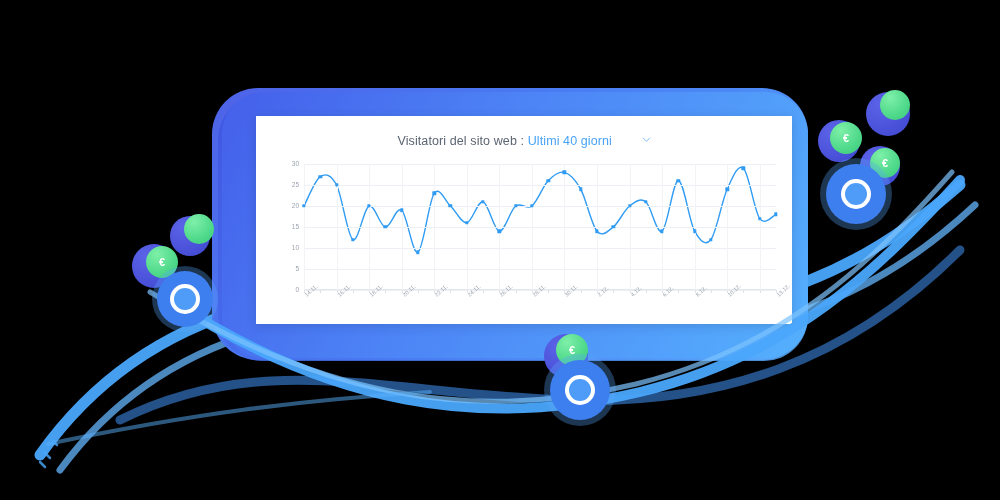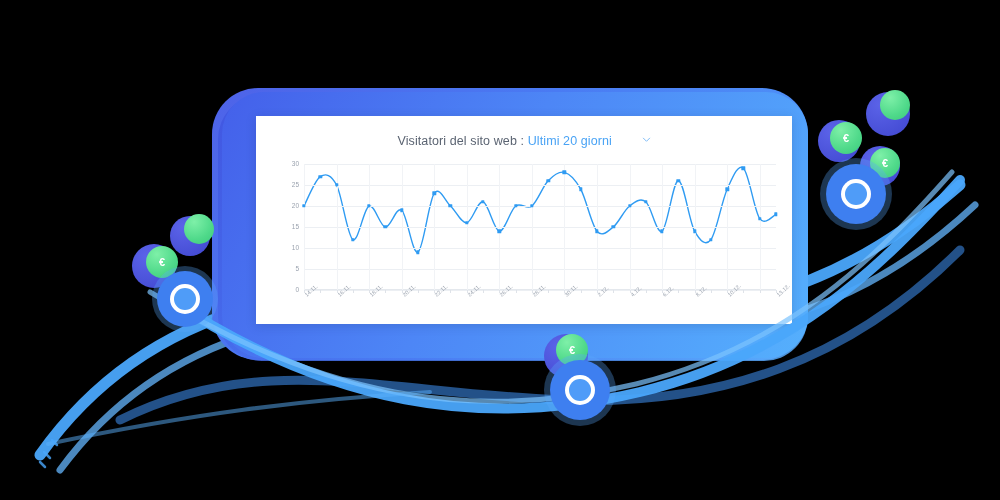--- a/index.html
+++ b/index.html
@@ -107,21 +107,21 @@
 
   <div class="device-outer"></div>
   <div class="device-shadow1"></div>
   <div class="device-body"></div>
 
   <div class="device-screen">
     <div class="chart-card">
 
       <div class="chart-title">
         <span>Visitatori del sito web :</span>
-        <span class="accent">Ultimi 20 giorni</span>
+        <span class="accent">Ultimi 40 giorni</span>
         <span class="chev">
           <svg width="9" height="9" viewBox="0 0 10 10">
             <path d="M1.5 3.5 L5 7 L8.5 3.5" fill="none" stroke="#7fbcf7" stroke-width="1.1" stroke-linecap="round" stroke-linejoin="round"></path>
           </svg>
         </span>
       </div>
 
       <div class="plot-wrap">
         <div class="plot" id="plot">
           <div class="axis-x"></div>

